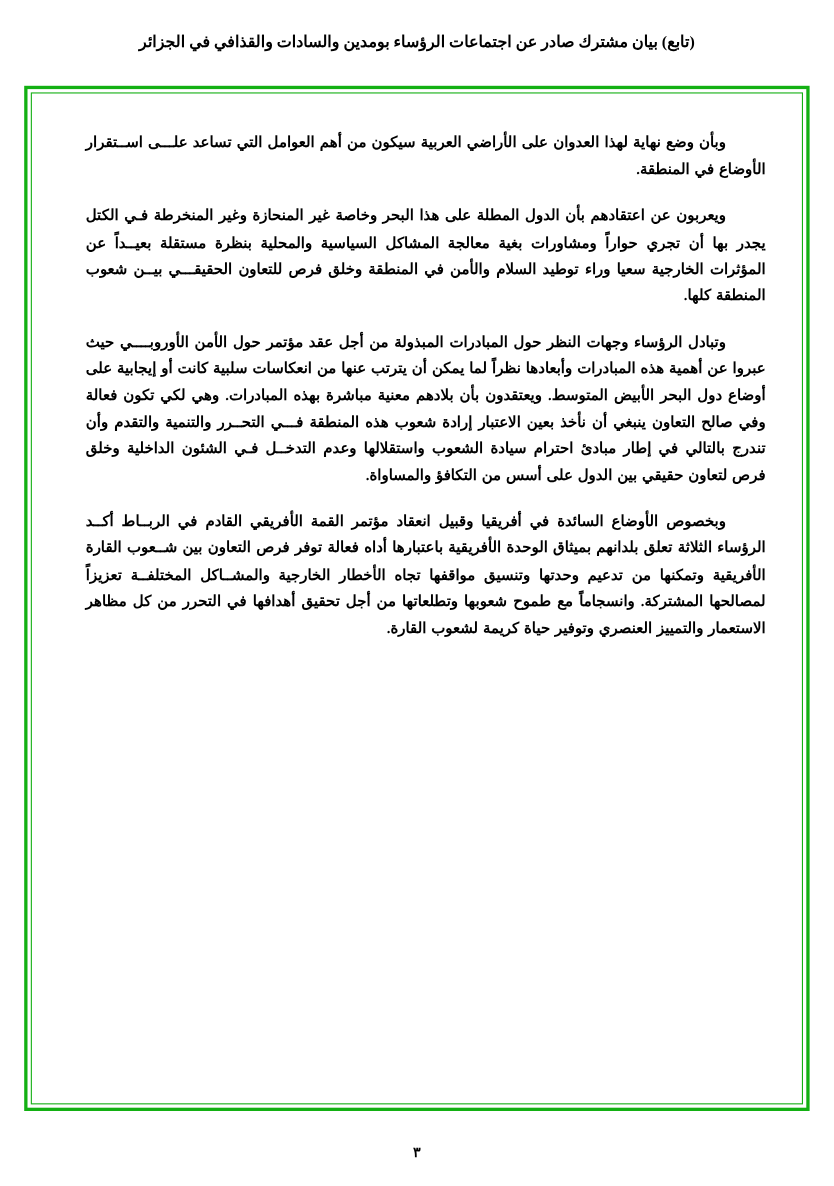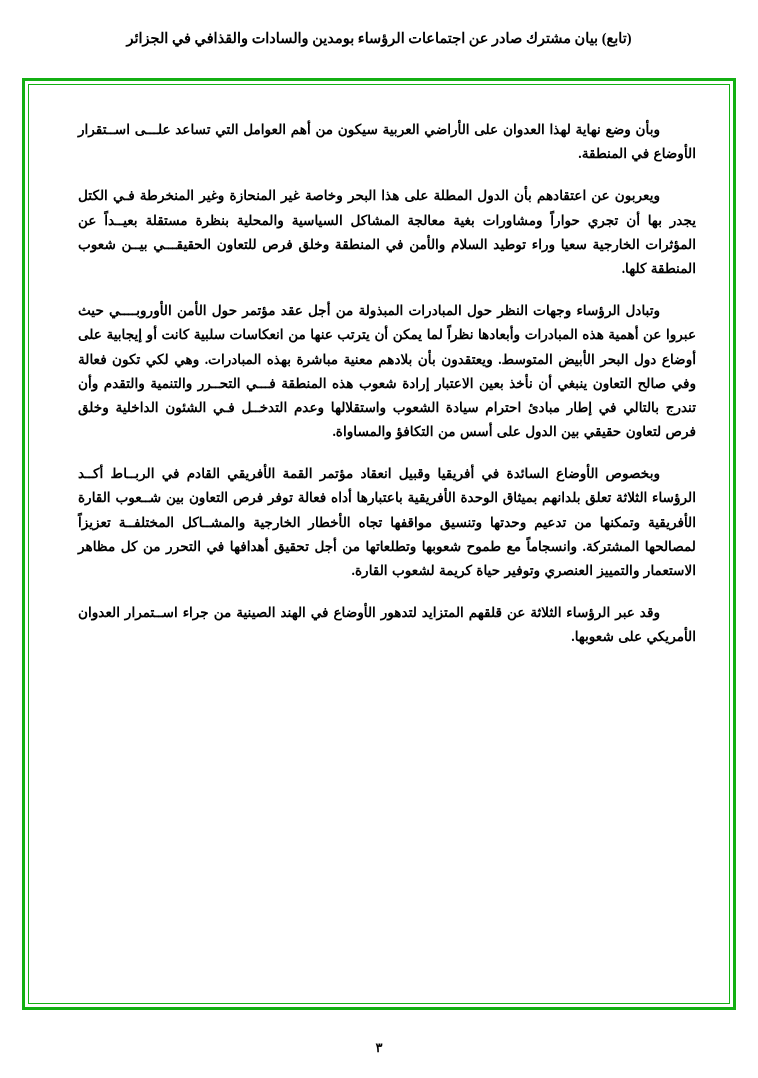--- a/index.html
+++ b/index.html
@@ -92,18 +92,17 @@
 
   <div class="frame">
     <div class="frame-inner"></div>
   </div>
 
   <div class="content">
     <p class="para"><span class="indent"></span><span>وبأن وضع نهاية لهذا العدوان على الأراضي العربية سيكون من أهم العوامل التي تساعد علـــى اســتقرار الأوضاع في المنطقة.</span></p>
     <p class="para"><span class="indent"></span><span>ويعربون عن اعتقادهم بأن الدول المطلة على هذا البحر وخاصة غير المنحازة وغير المنخرطة فـي الكتل يجدر بها أن تجري حواراً ومشاورات بغية معالجة المشاكل السياسية والمحلية بنظرة مستقلة بعيــداً عن المؤثرات الخارجية سعيا وراء توطيد السلام والأمن في المنطقة وخلق فرص للتعاون الحقيقـــي بيــن شعوب المنطقة كلها.</span></p>
     <p class="para"><span class="indent"></span><span>وتبادل الرؤساء وجهات النظر حول المبادرات المبذولة من أجل عقد مؤتمر حول الأمن الأوروبــــي حيث عبروا عن أهمية هذه المبادرات وأبعادها نظراً لما يمكن أن يترتب عنها من انعكاسات سلبية كانت أو إيجابية على أوضاع دول البحر الأبيض المتوسط. ويعتقدون بأن بلادهم معنية مباشرة بهذه المبادرات. وهي لكي تكون فعالة وفي صالح التعاون ينبغي أن نأخذ بعين الاعتبار إرادة شعوب هذه المنطقة فـــي التحــرر والتنمية والتقدم وأن تندرج بالتالي في إطار مبادئ احترام سيادة الشعوب واستقلالها وعدم التدخــل فـي الشئون الداخلية وخلق فرص لتعاون حقيقي بين الدول على أسس من التكافؤ والمساواة.</span></p>
     <p class="para"><span class="indent"></span><span>وبخصوص الأوضاع السائدة في أفريقيا وقبيل انعقاد مؤتمر القمة الأفريقي القادم في الربــاط أكــد الرؤساء الثلاثة تعلق بلدانهم بميثاق الوحدة الأفريقية باعتبارها أداه فعالة توفر فرص التعاون بين شــعوب القارة الأفريقية وتمكنها من تدعيم وحدتها وتنسيق مواقفها تجاه الأخطار الخارجية والمشــاكل المختلفــة تعزيزاً لمصالحها المشتركة. وانسجاماً مع طموح شعوبها وتطلعاتها من أجل تحقيق أهدافها في التحرر من كل مظاهر الاستعمار والتمييز العنصري وتوفير حياة كريمة لشعوب القارة.</span></p>
-    <p class="para"><span class="indent"></span><span>وقد عبر الرؤساء الثلاثة عن قلقهم المتزايد لتدهور الأوضاع في الهند الصينية من جراء اســتمرار العدوان الأمريكي على شعوبها.</span></p>
   </div>
 
   <div class="footer">٣</div>
 
 </div>
 
 </body></html>

